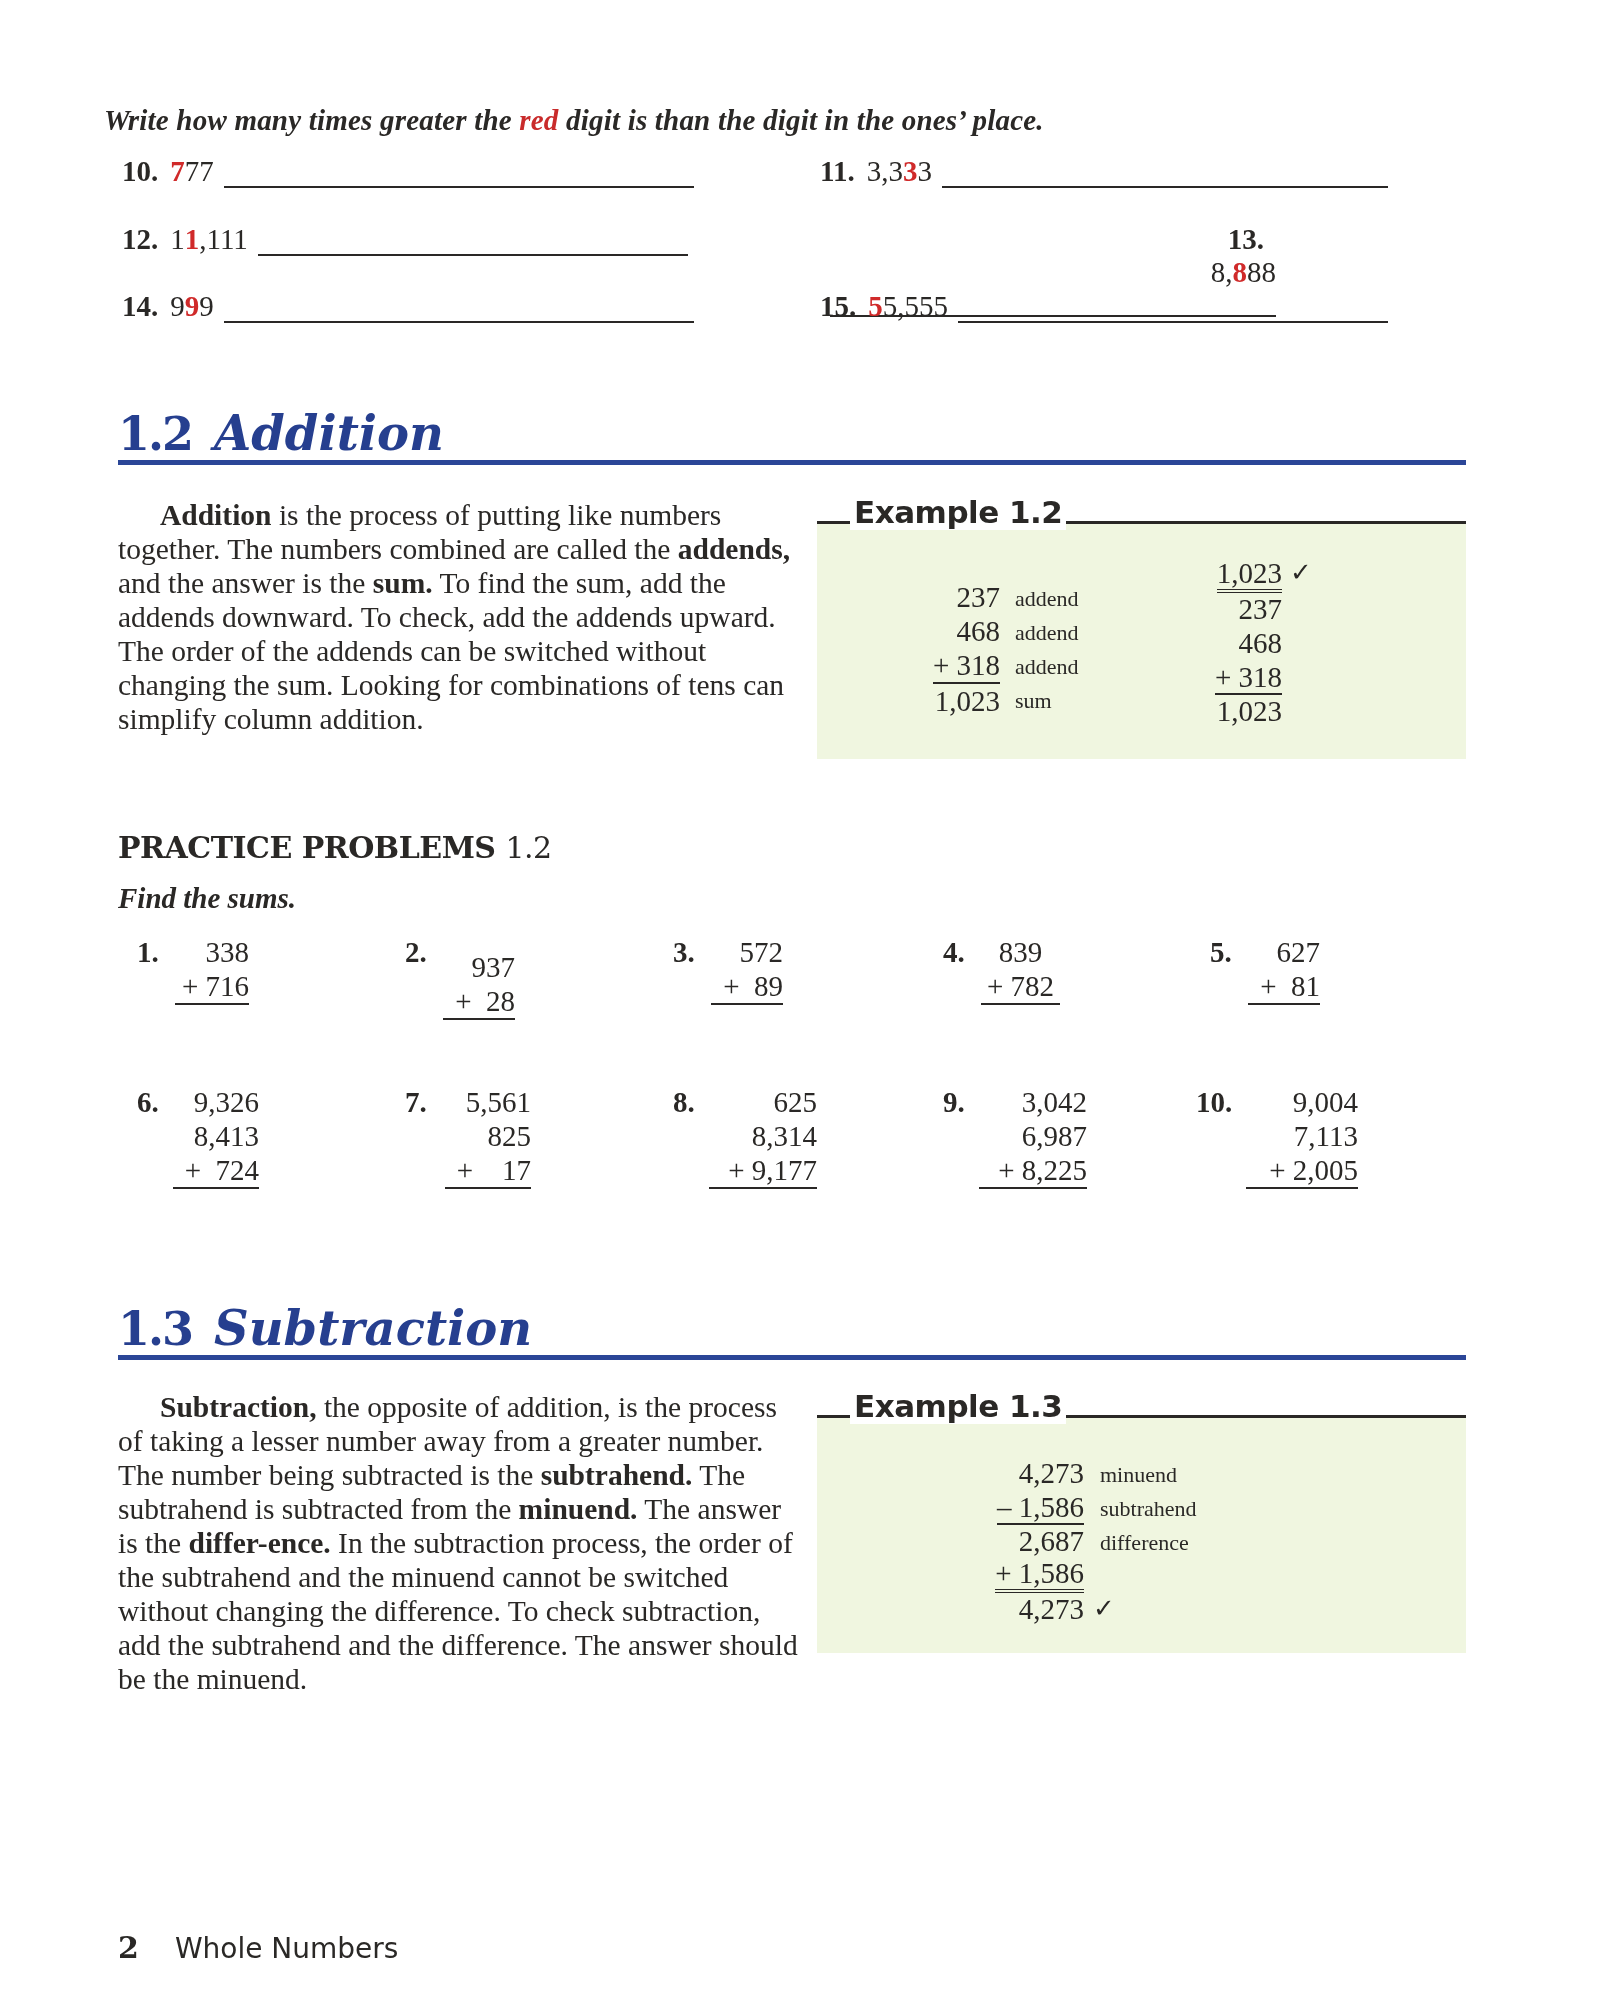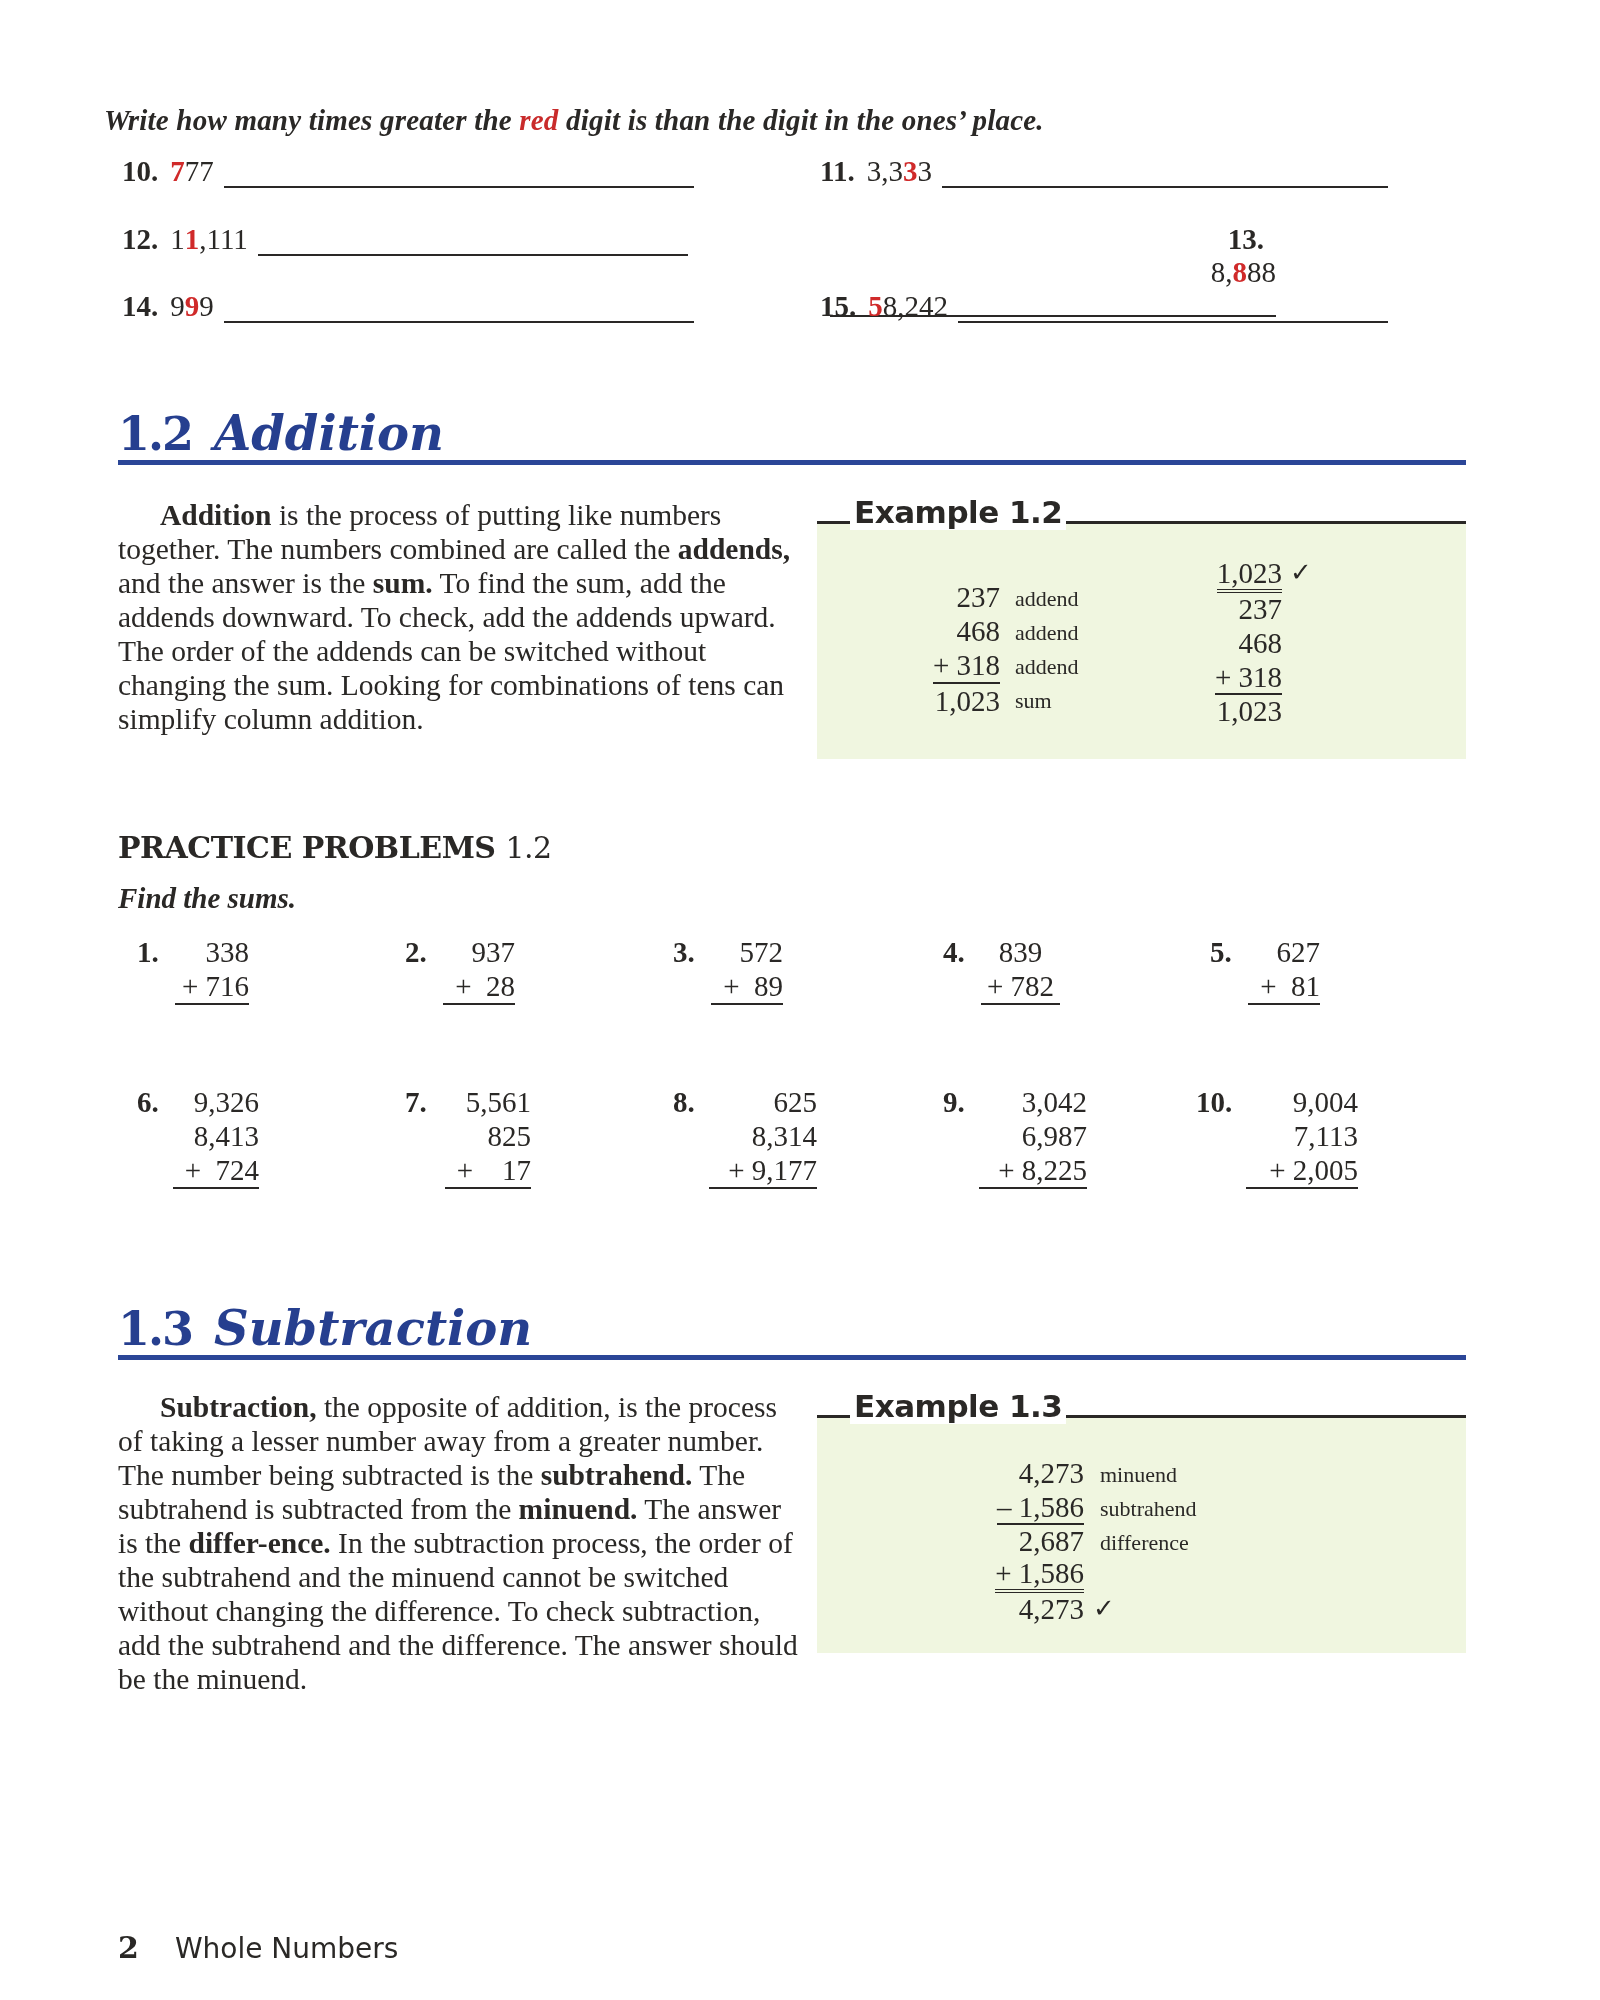--- a/index.html
+++ b/index.html
@@ -75,21 +75,21 @@
   <span><span>8,</span><span class="red">8</span><span>88</span></span>
   <span class="qline" style="width:446px;"></span>
 </div>
 <div class="qrow" style="left:122px;top:290px;">
   <span class="qnum">14.</span>
   <span><span>9</span><span class="red">9</span><span>9</span></span>
   <span class="qline" style="width:470px;"></span>
 </div>
 <div class="qrow" style="left:820px;top:290px;">
   <span class="qnum">15.</span>
-  <span><span></span><span class="red">5</span><span>8,242</span></span>
+  <span><span></span><span class="red">5</span><span>5,555</span></span>
   <span class="qline" style="width:430px;"></span>
 </div>
 
 <div class="sec-head" style="top:405px;">
   <span class="num">1.2</span><span class="title">Addition</span>
 </div>
 <div class="sec-rule" style="top:460px;width:1348px;"></div>
 
 <div class="para" style="top:498px;">
   <span class="indent"></span><span class="b">Addition</span><span> is the process of putting like numbers together.  The numbers combined are called the </span><span class="b">addends,</span><span> and the answer is the </span><span class="b">sum.</span><span> To find the sum, add the addends downward.  To check, add the addends upward.  The order of the addends can be switched without changing the sum.  Looking for combinations of tens can simplify column addition.</span>
@@ -128,21 +128,21 @@
 
 <div class="prob" style="left:137px;top:935px;">
   <span class="pn">1.</span>
   <div class="stack" style="left:38px;width:74px;">
     <div>338</div>
     <div class="ul">+ 716</div>
   </div>
 </div>
 <div class="prob" style="left:405px;top:935px;">
   <span class="pn">2.</span>
-  <div class="stack" style="left:38px;width:72px;">
+  <div class="stack" style="left:38px;width:72px;margin-top:15px;">
     <div>937</div>
     <div class="ul">+  28</div>
   </div>
 </div>
 <div class="prob" style="left:673px;top:935px;">
   <span class="pn">3.</span>
   <div class="stack" style="left:38px;width:72px;">
     <div>572</div>
     <div class="ul">+  89</div>
   </div>

